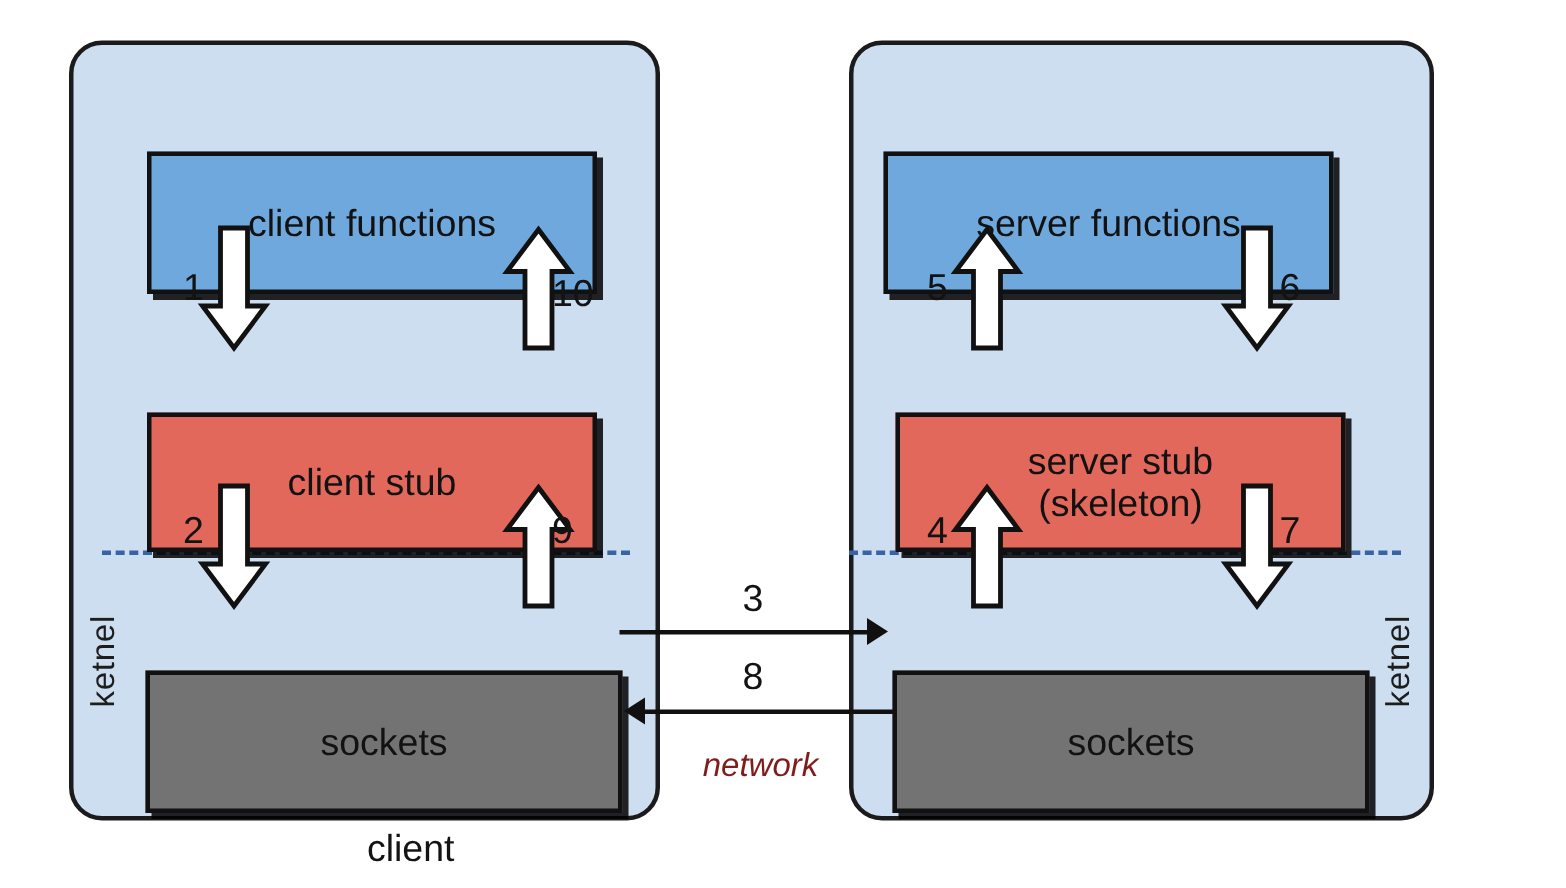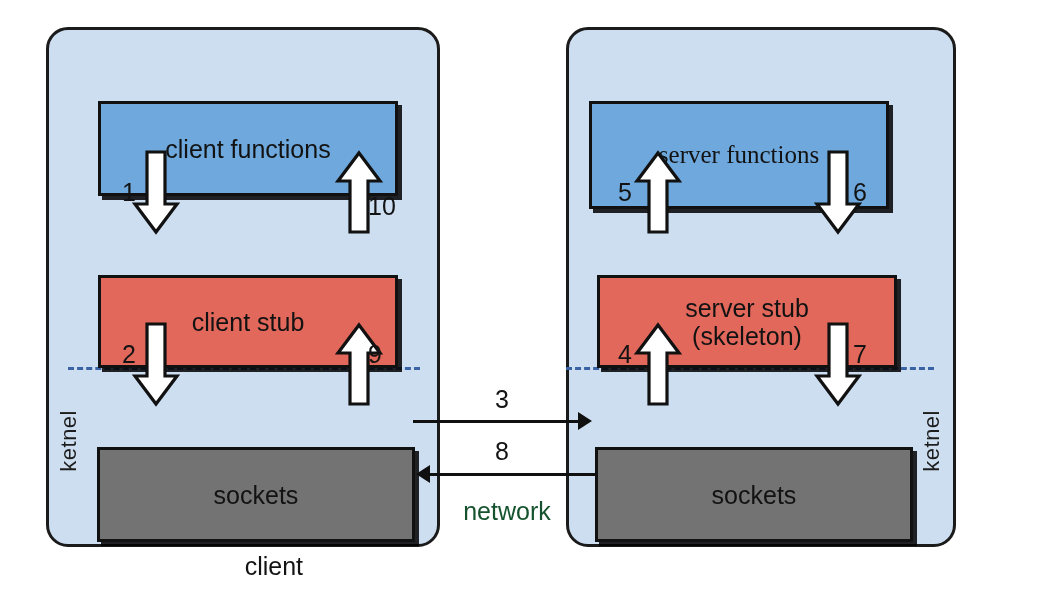--- a/index.html
+++ b/index.html
@@ -48,21 +48,21 @@
   .box-functions { background: #6ea8dc; }
   .box-stub      { background: #e2685b; }
   .box-sockets   { background: #737373; text-align: right; }
 
   
   #client-functions { left: 98px;  top: 57px;  width: 300px; height: 95px; }
   #client-stub      { left: 98px;  top: 231px; width: 300px; height: 93px; }
   #client-sockets   { left: 97px;  top: 403px; width: 318px; height: 95px; }
 
   
-  #server-functions { left: 589px; top: 57px;  width: 300px; height: 108px; font-family: Liberation Serif, serif; }
+  #server-functions { left: 589px; top: 57px;  width: 300px; height: 95px; }
   #server-stub      { left: 597px; top: 231px; width: 300px; height: 93px; }
   #server-sockets   { left: 595px; top: 403px; width: 318px; height: 95px; }
 
   
   .kernel-divider {
     position: absolute;
     height: 0;
     border-top: 3px dashed #3a63a6;
     z-index: 2;
   }
@@ -125,22 +125,23 @@
     font-size: 25px;
     color: #131313;
     z-index: 6;
     text-align: center;
   }
   #network-caption {
     position: absolute;
     left: 447px;
     top: 497px;
     width: 120px;
-    font-size: 25px;
-    color: #14532d;
+    font-size: 22px;
+    font-style: italic;
+    color: #7f1d1d;
     text-align: center;
     z-index: 6;
   }
 
   
   .host-caption {
     position: absolute;
     top: 552px;
     font-size: 25px;
     color: #131313;
@@ -172,21 +173,21 @@
       <polygon points="13,0 31,0 31,52 43,52 22,80 1,52 13,52" fill="#ffffff" stroke="#111111" stroke-width="3.2" stroke-linejoin="miter"></polygon>
     </svg>
   </div>
   <div class="step-num" style="left:122px; top:178px;">1</div>
 
   <div class="block-arrow" style="left:337px; top:152px;">
     <svg width="44" height="82" viewBox="0 0 44 82">
       <polygon points="22,1 43,29 31,29 31,80 13,80 13,29 1,29" fill="#ffffff" stroke="#111111" stroke-width="3.2" stroke-linejoin="miter"></polygon>
     </svg>
   </div>
-  <div class="step-num" style="left:368px; top:192px;">10</div>
+  <div class="step-num" style="left:368px; top:182px;">10</div>
 
   <div class="block-arrow" style="left:134px; top:324px;">
     <svg width="44" height="82" viewBox="0 0 44 82">
       <polygon points="13,0 31,0 31,52 43,52 22,80 1,52 13,52" fill="#ffffff" stroke="#111111" stroke-width="3.2" stroke-linejoin="miter"></polygon>
     </svg>
   </div>
   <div class="step-num" style="left:122px; top:340px;">2</div>
 
   <div class="block-arrow" style="left:337px; top:324px;">
     <svg width="44" height="82" viewBox="0 0 44 82">

